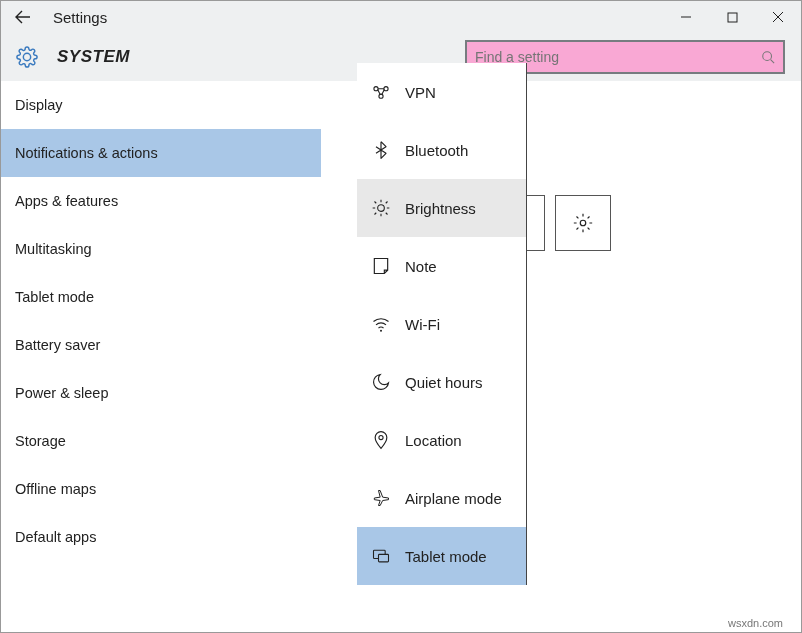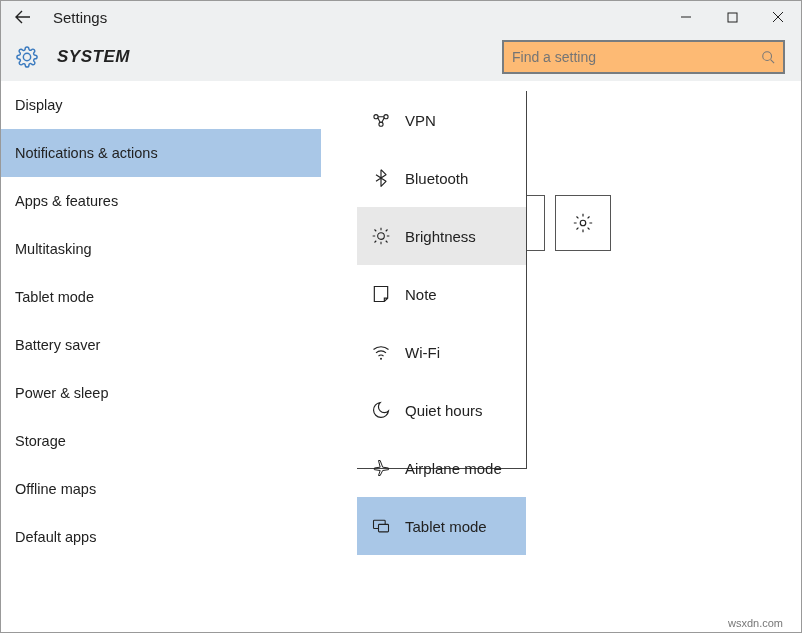--- a/index.html
+++ b/index.html
@@ -42,23 +42,23 @@
     padding: 0 14px;
   }
   .header .gear {
     width: 24px; height: 24px;
     display: flex; align-items: center; justify-content: center;
     margin-right: 18px;
   }
   .header h1 { font-size: 17px; font-weight: 600; letter-spacing: .5px; font-style: italic; }
   .header .spacer { flex: 1; }
   .searchbox {
-    width: 283px; height: 34px;
+    width: 320px; height: 34px;
     border: 2px solid #777c80;
-    background: #fdba74;
+    background: #f9a8d4;
     display: flex; align-items: center;
     padding: 0 8px;
     margin-right: 2px;
   }
   .searchbox input {
     border: none; background: transparent; outline: none;
     flex: 1; font-size: 14px; color: #666;
   }
   .searchbox .sicon { color: #777; }
   
@@ -88,22 +88,22 @@
   
   .tiles { display: flex; gap: 10px; margin-top: 84px; margin-left: 128px; }
   .tile {
     width: 56px; height: 56px;
     border: 1px solid #555;
     display: flex; align-items: center; justify-content: center;
   }
   
   .dropdown {
     position: absolute;
-    left: 356px; top: 90px;
-    width: 170px; height: 378px;
+    left: 356px; top: 62px;
+    width: 170px; height: 522px;
     background: #fff;
     border: 1px solid #444;
     border-top: none;
     border-left: none;
     box-shadow: none;
     z-index: 10;
   }
   .dropdown .ditem {
     height: 58px;
     display: flex; align-items: center;
@@ -277,20 +277,29 @@
     <span class="dicon">
         <svg width="20" height="20" viewBox="0 0 24 24">
           <path d="M21 13A9 9 0 1 1 11 3a7 7 0 0 0 10 10z" stroke="#222" stroke-width="1.4" fill="none"></path>
         </svg>
       </span>
     <span>Quiet hours</span>
   </div>
   <div class="ditem">
     <span class="dicon">
         <svg width="20" height="20" viewBox="0 0 24 24">
+          <path d="M12 2a7 7 0 0 0-7 7c0 5 7 13 7 13s7-8 7-13a7 7 0 0 0-7-7z" stroke="#222" stroke-width="1.4" fill="none"></path>
+          <circle cx="12" cy="9" r="2.5" stroke="#222" stroke-width="1.3" fill="none"></circle>
+        </svg>
+      </span>
+    <span>Location</span>
+  </div>
+  <div class="ditem">
+    <span class="dicon">
+        <svg width="20" height="20" viewBox="0 0 24 24">
           <path d="M21 12l-7-1-3-8h-2l2 8-7 1v2l7 1-2 6h2l3-6 7-1z" stroke="#222" stroke-width="1.2" fill="none"></path>
         </svg>
       </span>
     <span>Airplane mode</span>
   </div>
   <div class="ditem selected">
     <span class="dicon">
         <svg width="20" height="20" viewBox="0 0 24 24">
           <rect x="3" y="5" width="14" height="10" rx="1" stroke="#222" stroke-width="1.3" fill="none"></rect>
           <rect x="9" y="10" width="12" height="9" rx="1" stroke="#222" stroke-width="1.3" fill="#a9c7e7"></rect>

